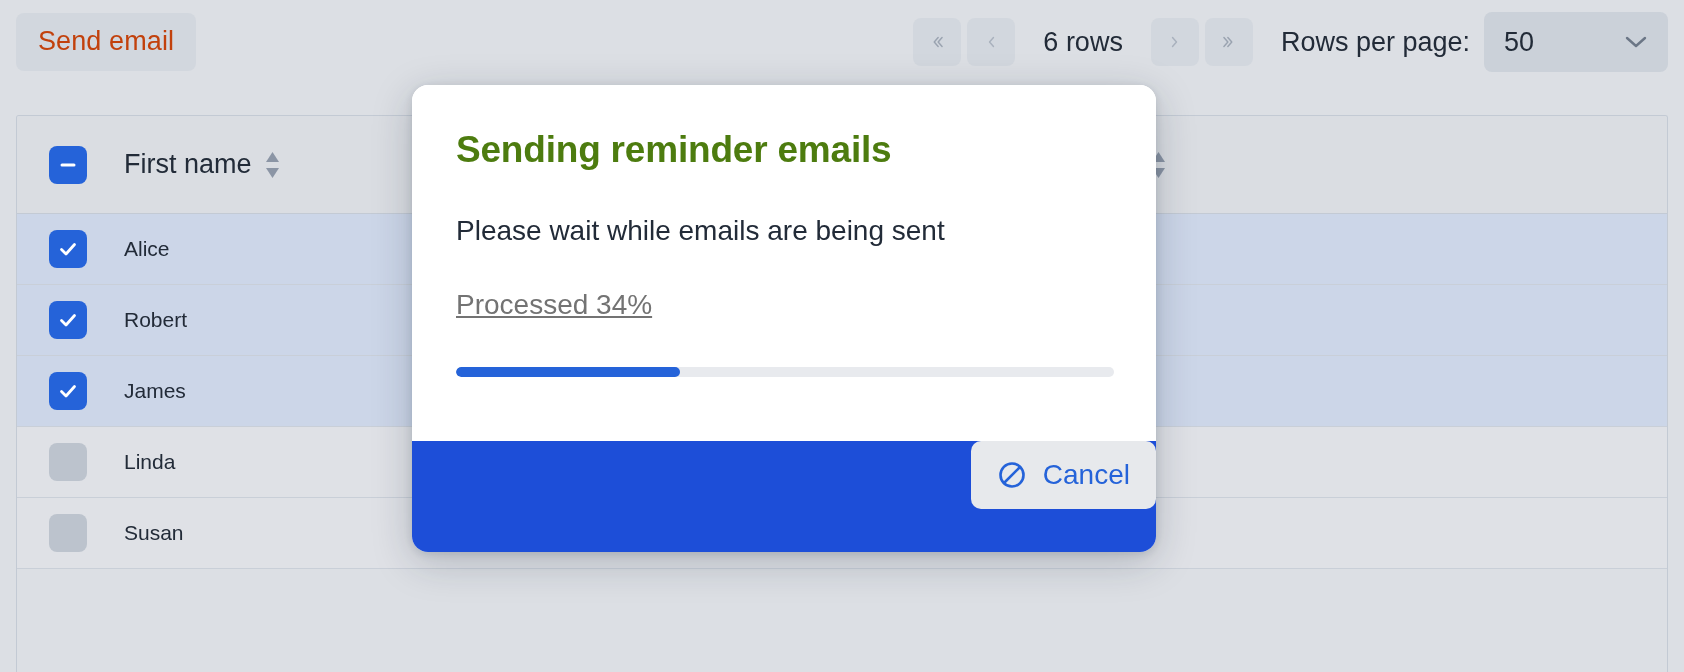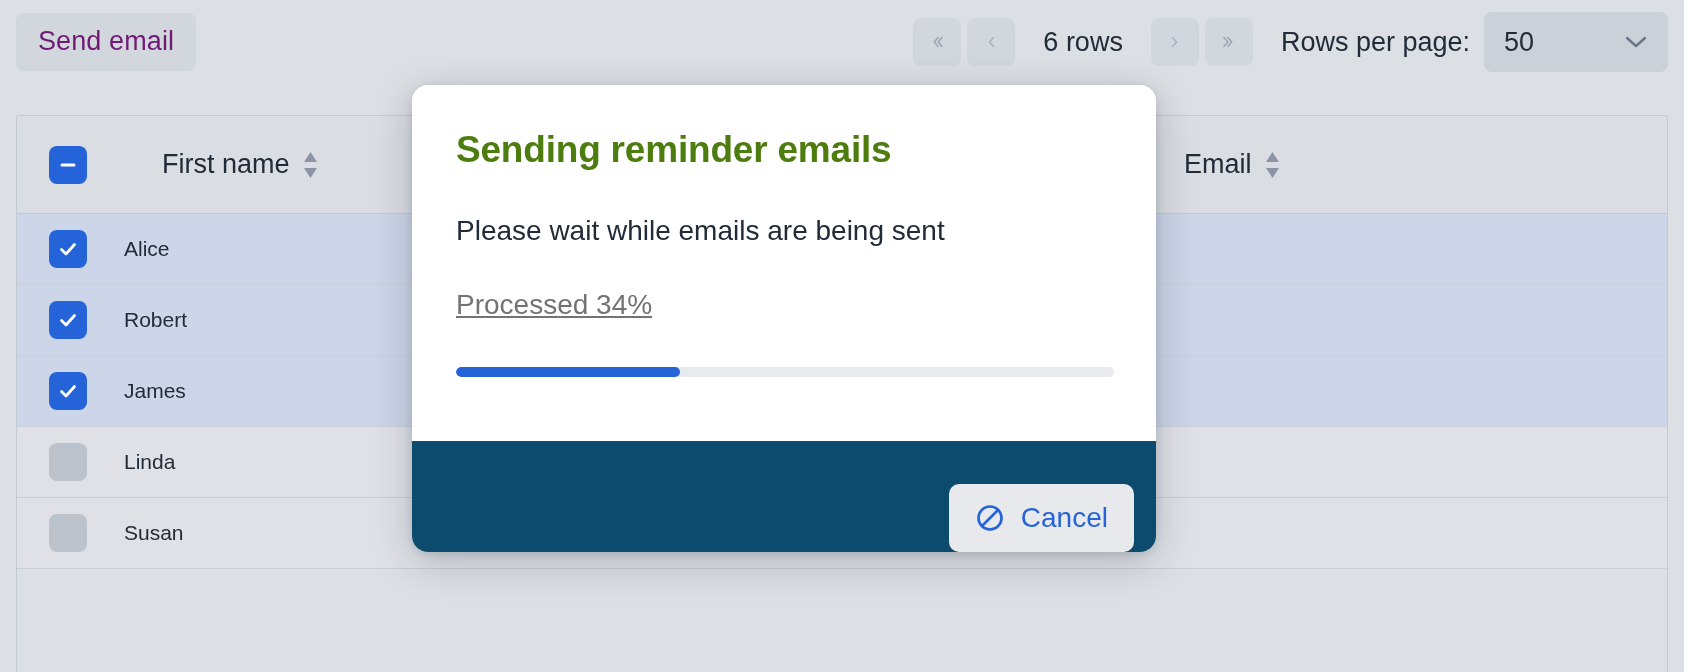--- a/index.html
+++ b/index.html
@@ -24,21 +24,21 @@
     height: 84px;
     display: flex;
     align-items: center;
     box-sizing: border-box;
     padding: 0 16px;
   }
   .send-email-btn {
     background: #d2d7de;
     border: none;
     border-radius: 8px;
-    color: #701a75;
+    color: #c2410c;
     font-size: 27px;
     font-family: "Liberation Sans", sans-serif;
     padding: 14px 22px;
     cursor: pointer;
     line-height: 1.1;
     letter-spacing: 0.1px;
   }
 
   .pager {
     margin-left: auto;
@@ -110,21 +110,20 @@
     box-sizing: border-box;
     overflow: hidden;
   }
   .thead {
     height: 98px;
     background: #dadde2;
     border-bottom: 1px solid #c3cad4;
     display: flex;
     align-items: center;
     box-sizing: border-box;
-    gap: 38px;
   }
   .row {
     height: 71px;
     display: flex;
     align-items: center;
     border-bottom: 1px solid #c9cfd8;
     box-sizing: border-box;
     background: #dfe1e6;
   }
   .row.selected { background: #ccd6e8; }
@@ -237,25 +236,24 @@
     overflow: hidden;
   }
   .progress-fill {
     height: 10px;
     background: #2563d9;
     border-radius: 5px;
   }
   .dlg-footer {
     height: 111px;
     flex: 0 0 111px;
-    background: #0c4a6e;
-    display: flex;
-    align-items: flex-end;
+    background: #1d4ed8;
+    display: flex;
+    align-items: flex-start;
     justify-content: flex-end;
-    padding-right: 22px;
     box-sizing: border-box;
   }
   .cancel-btn {
     background: #e7e9ec;
     border: none;
     border-radius: 10px;
     height: 68px;
     display: flex;
     align-items: center;
     gap: 16px;

